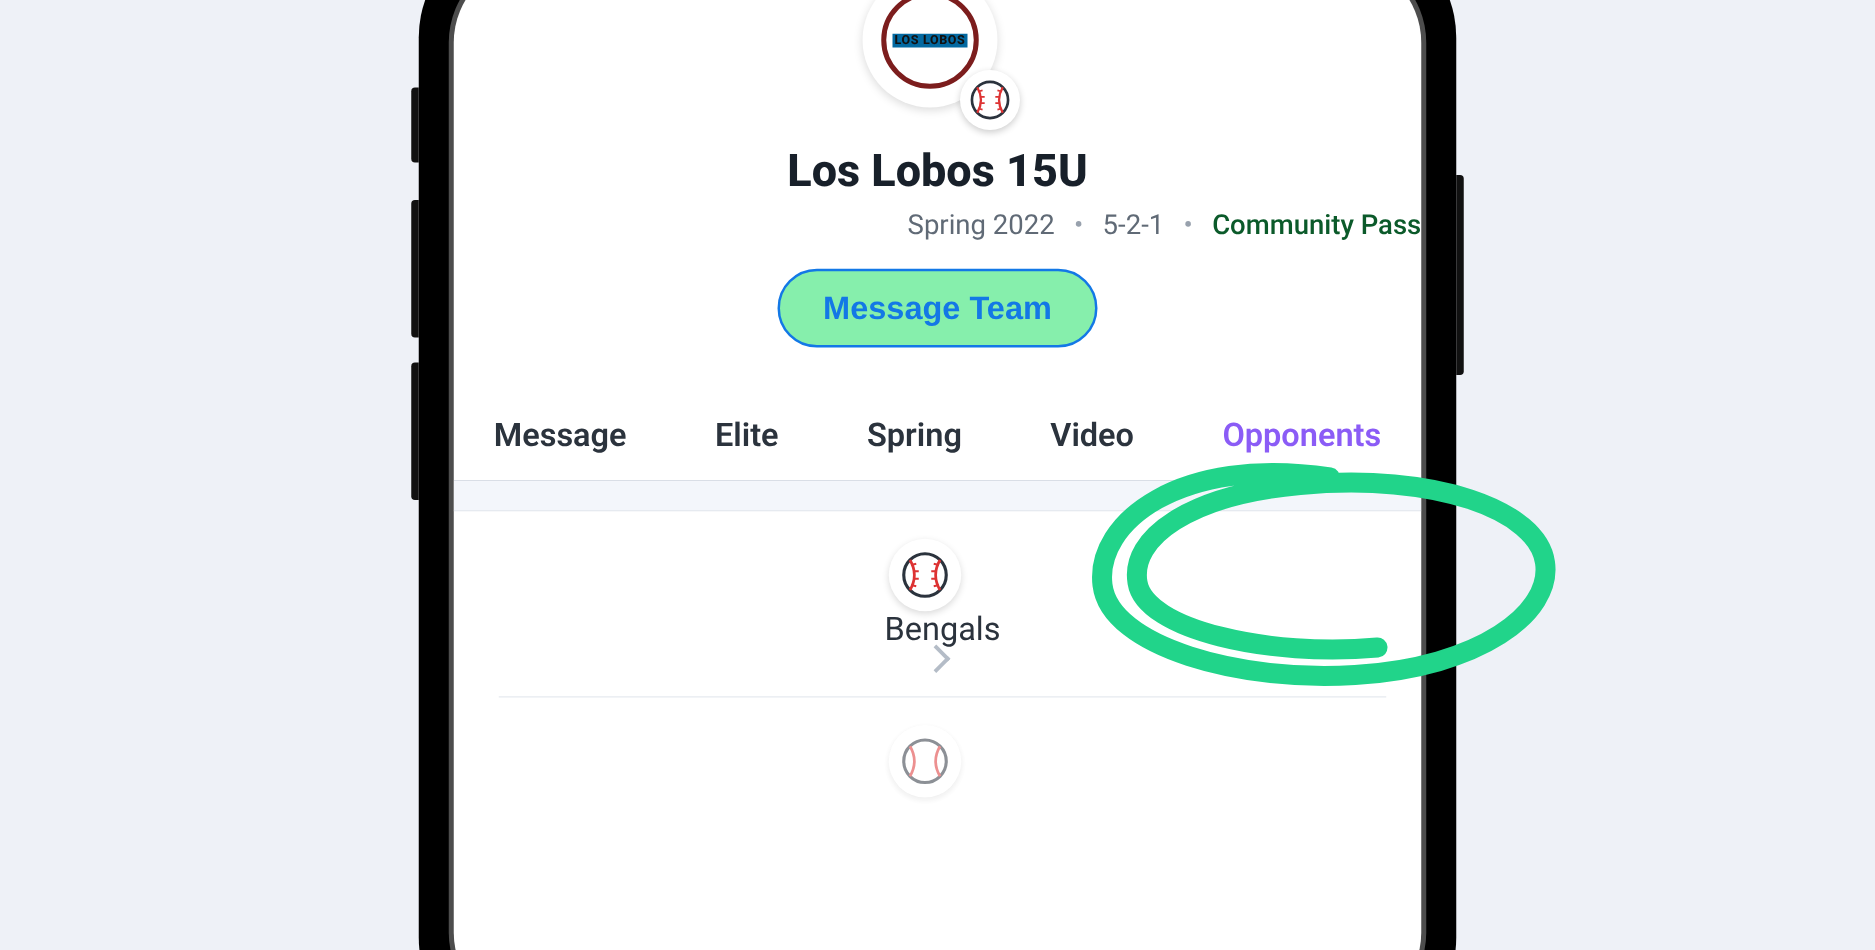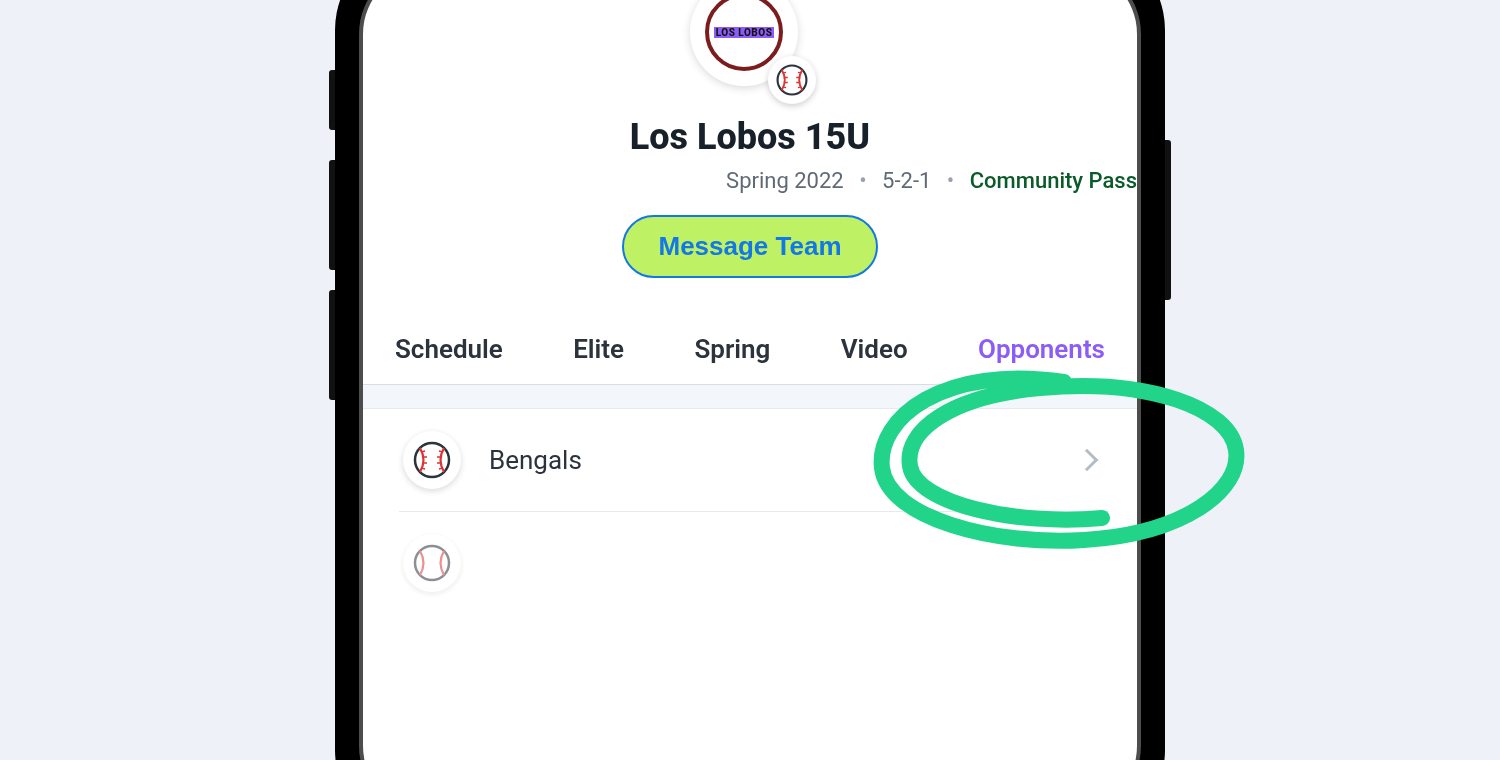--- a/index.html
+++ b/index.html
@@ -94,21 +94,21 @@
     display: flex;
     align-items: center;
     justify-content: center;
     position: relative;
   }
   .team-logo-text {
     font-size: 10px;
     font-weight: 800;
     letter-spacing: 0.5px;
     color: #111;
-    background: #8b5cf6;
+    background: #0369a1;
     padding: 0 2px;
   }
   .sport-badge {
     position: absolute;
     right: -6px;
     bottom: -6px;
     width: 48px;
     height: 48px;
     border-radius: 24px;
     background: #fff;
@@ -143,21 +143,21 @@
     font-weight: 500;
   }
   .message-btn {
     display: inline-block;
     border: 2px solid #1378e6;
     color: #1378e6;
     font-size: 26px;
     font-weight: 600;
     padding: 14px 34px;
     border-radius: 999px;
-    background: #bef264;
+    background: #86efac;
     cursor: pointer;
   }
 
   .tabs {
     margin-top: 38px;
     display: flex;
     padding: 0 28px;
     border-bottom: 1px solid #d9dee6;
     justify-content: space-between;
   }
@@ -189,20 +189,21 @@
 
   .opponents-list {
     padding: 0 28px 0 36px;
   }
   .op-row {
     display: flex;
     align-items: center;
     padding: 22px 4px;
     border-bottom: 1px solid #e6eaf0;
     cursor: pointer;
+    flex-direction: column;
   }
   .op-row .avatar {
     width: 58px;
     height: 58px;
     border-radius: 29px;
     background: #fff;
     box-shadow: 0 2px 6px rgba(0,0,0,0.15);
     display: flex;
     align-items: center;
     justify-content: center;
@@ -272,21 +273,21 @@
             <span class="dot">•</span>
             <span>5-2-1</span>
             <span class="dot">•</span>
             <span class="pass">Community Pass</span>
           </div>
 
           <button class="message-btn">Message Team</button>
         </div>
 
         <div class="tabs">
-          <div class="tab">Schedule</div>
+          <div class="tab">Message</div>
           <div class="tab">Elite</div>
           <div class="tab">Spring</div>
           <div class="tab">Video</div>
           <div class="tab active">Opponents</div>
         </div>
         <div class="tab-strip"></div>
 
         <div class="opponents-list">
           <div class="op-row">
             <div class="avatar">

